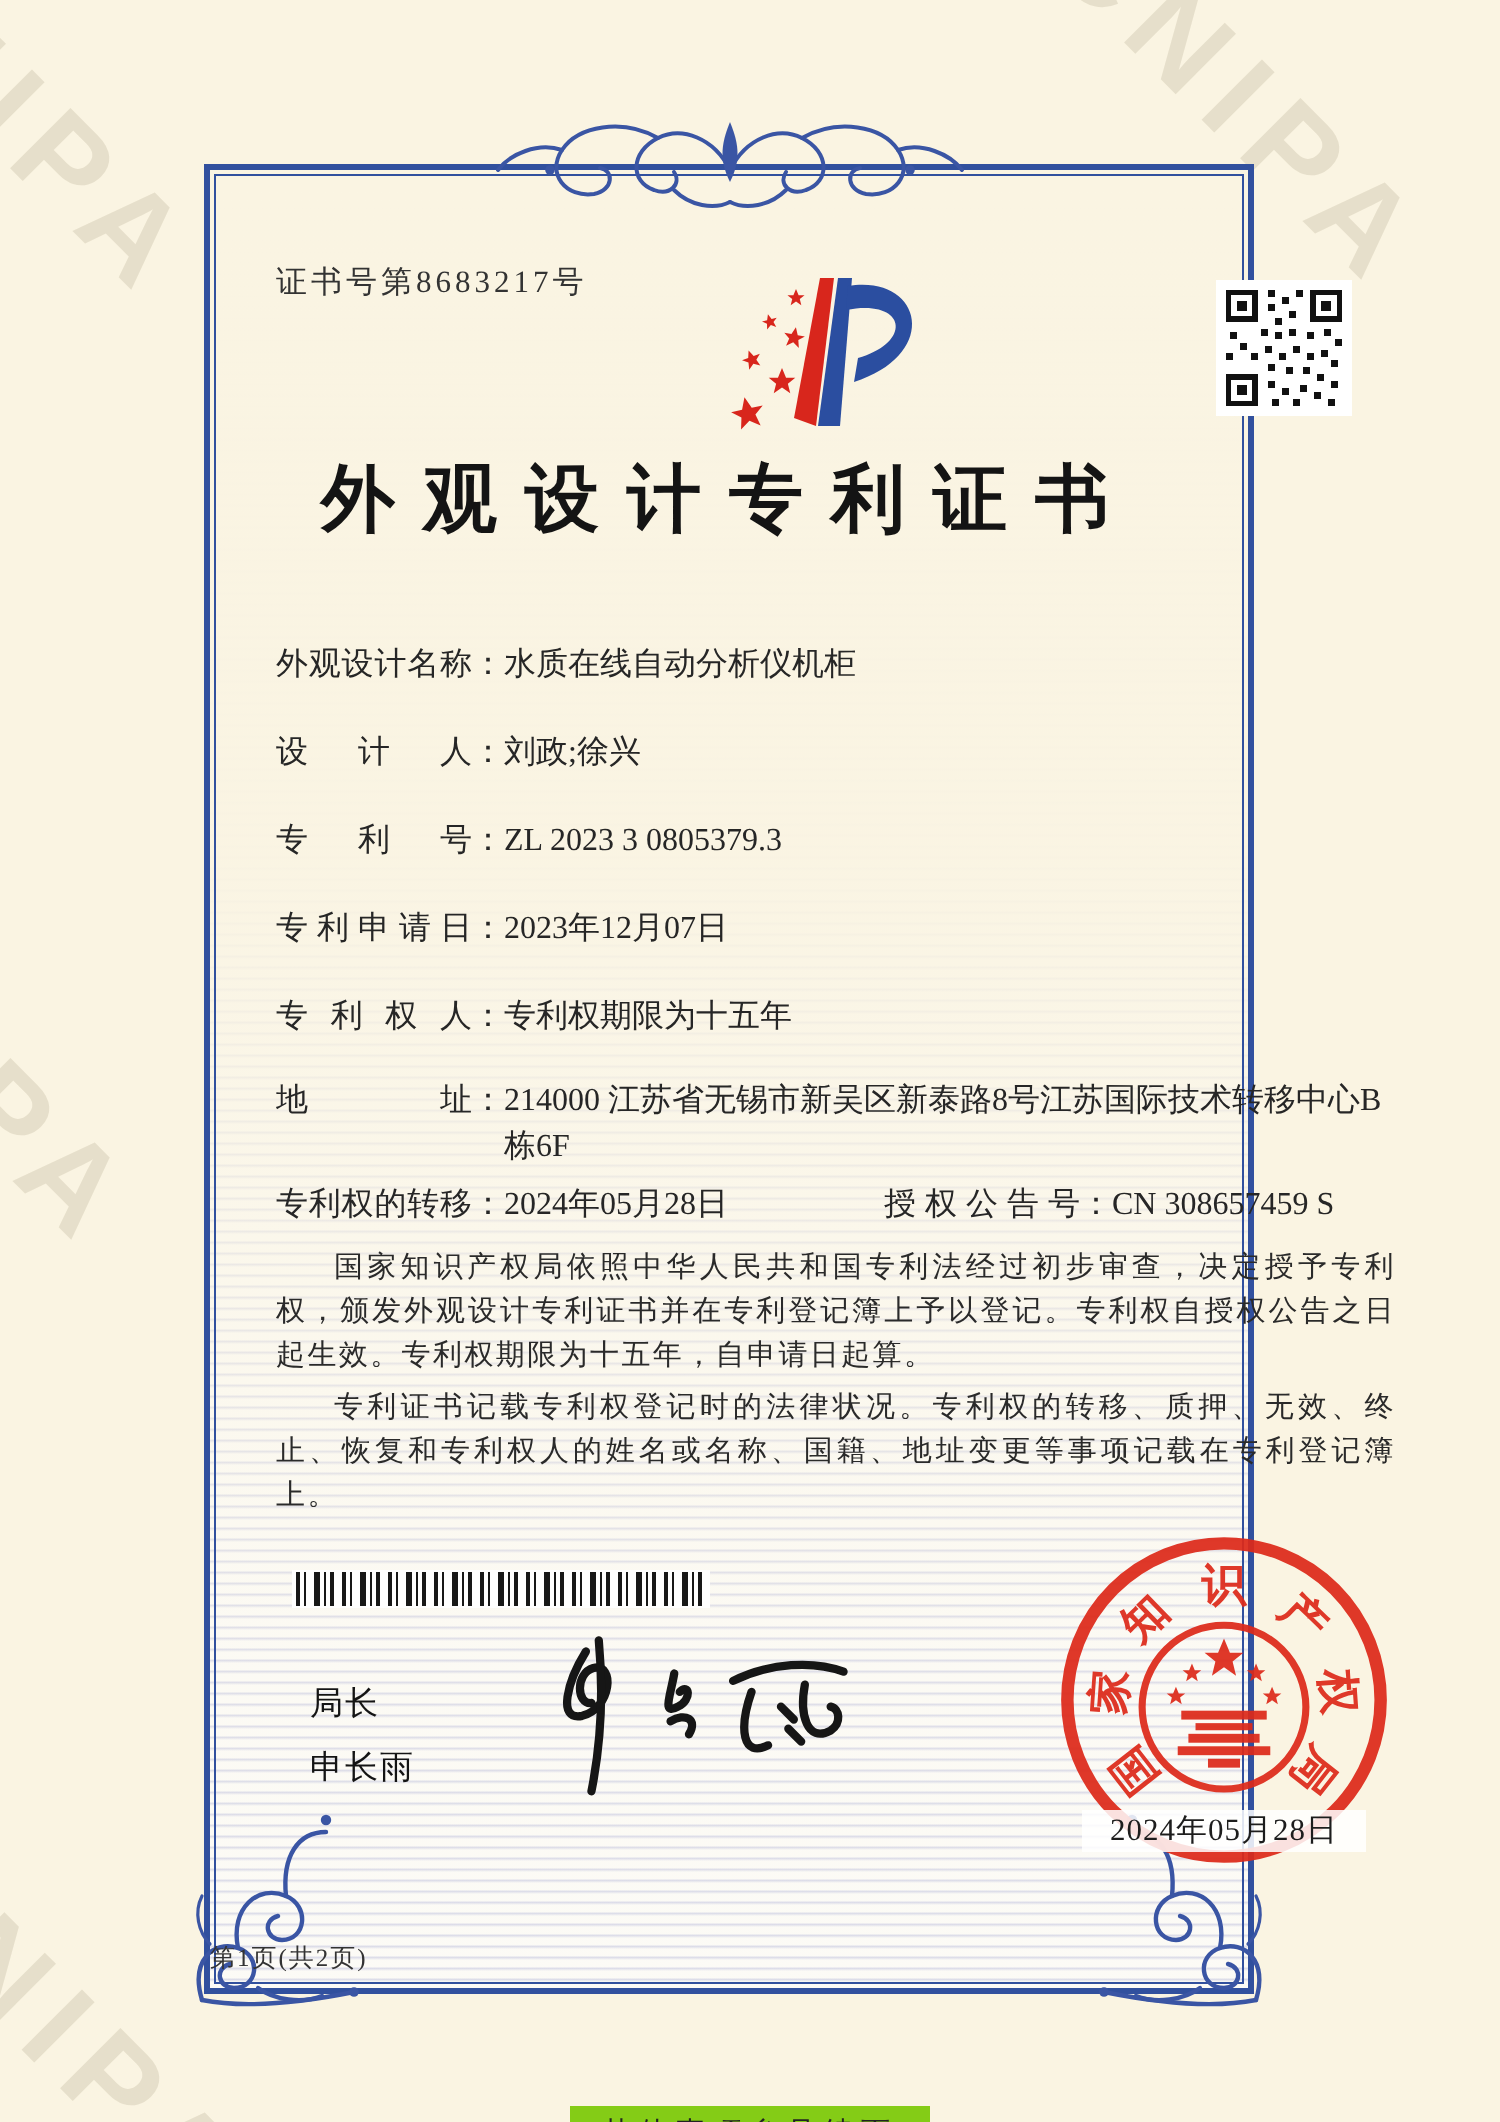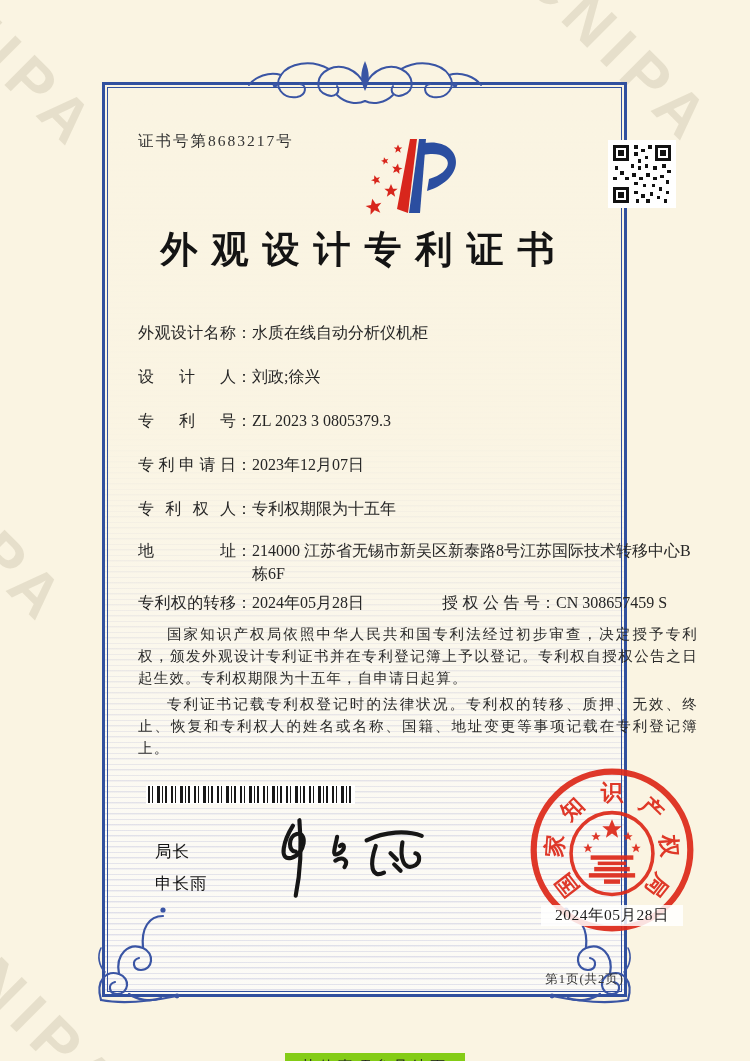--- a/index.html
+++ b/index.html
@@ -68,21 +68,21 @@
       #181818 17px 19px,#fff 19px 23px);
   }
   .signer{position:absolute;left:50px;font-family:"Liberation Sans","DejaVu Sans",sans-serif;
           font-size:16.5px;color:#141414;letter-spacing:1px;}
   .signature-svg{position:absolute;left:150px;top:726px;}
   .seal{position:absolute;left:418px;top:676px;width:178px;height:178px;}
   .seal-date{
     position:absolute;left:436px;top:820px;width:142px;text-align:center;
     background:rgba(255,255,255,.85);font-size:15.5px;color:#1d1d1d;letter-spacing:.5px;
   }
-  .page-no{position:absolute;left:0;right:0;top:886px;text-align:right;font-size:12.5px;letter-spacing:1px;color:#333;padding-left:24px;}
+  .page-no{position:absolute;left:0;right:0;top:886px;text-align:left;font-size:12.5px;letter-spacing:1px;color:#333;}
   .cont-note{
     position:absolute;left:50%;top:1005px;transform:translateX(-50%);
     background:#84cc16;padding:4px 16px;font-size:14.5px;letter-spacing:4px;color:#222;white-space:nowrap;margin-top:48px;
   }
 </style>
 </head>
 <body>
 
 <div class="wm" style="left:-55px;top:-55px">CNIPA</div>
 <div class="wm" style="left:560px;top:-60px">CNIPA</div>

